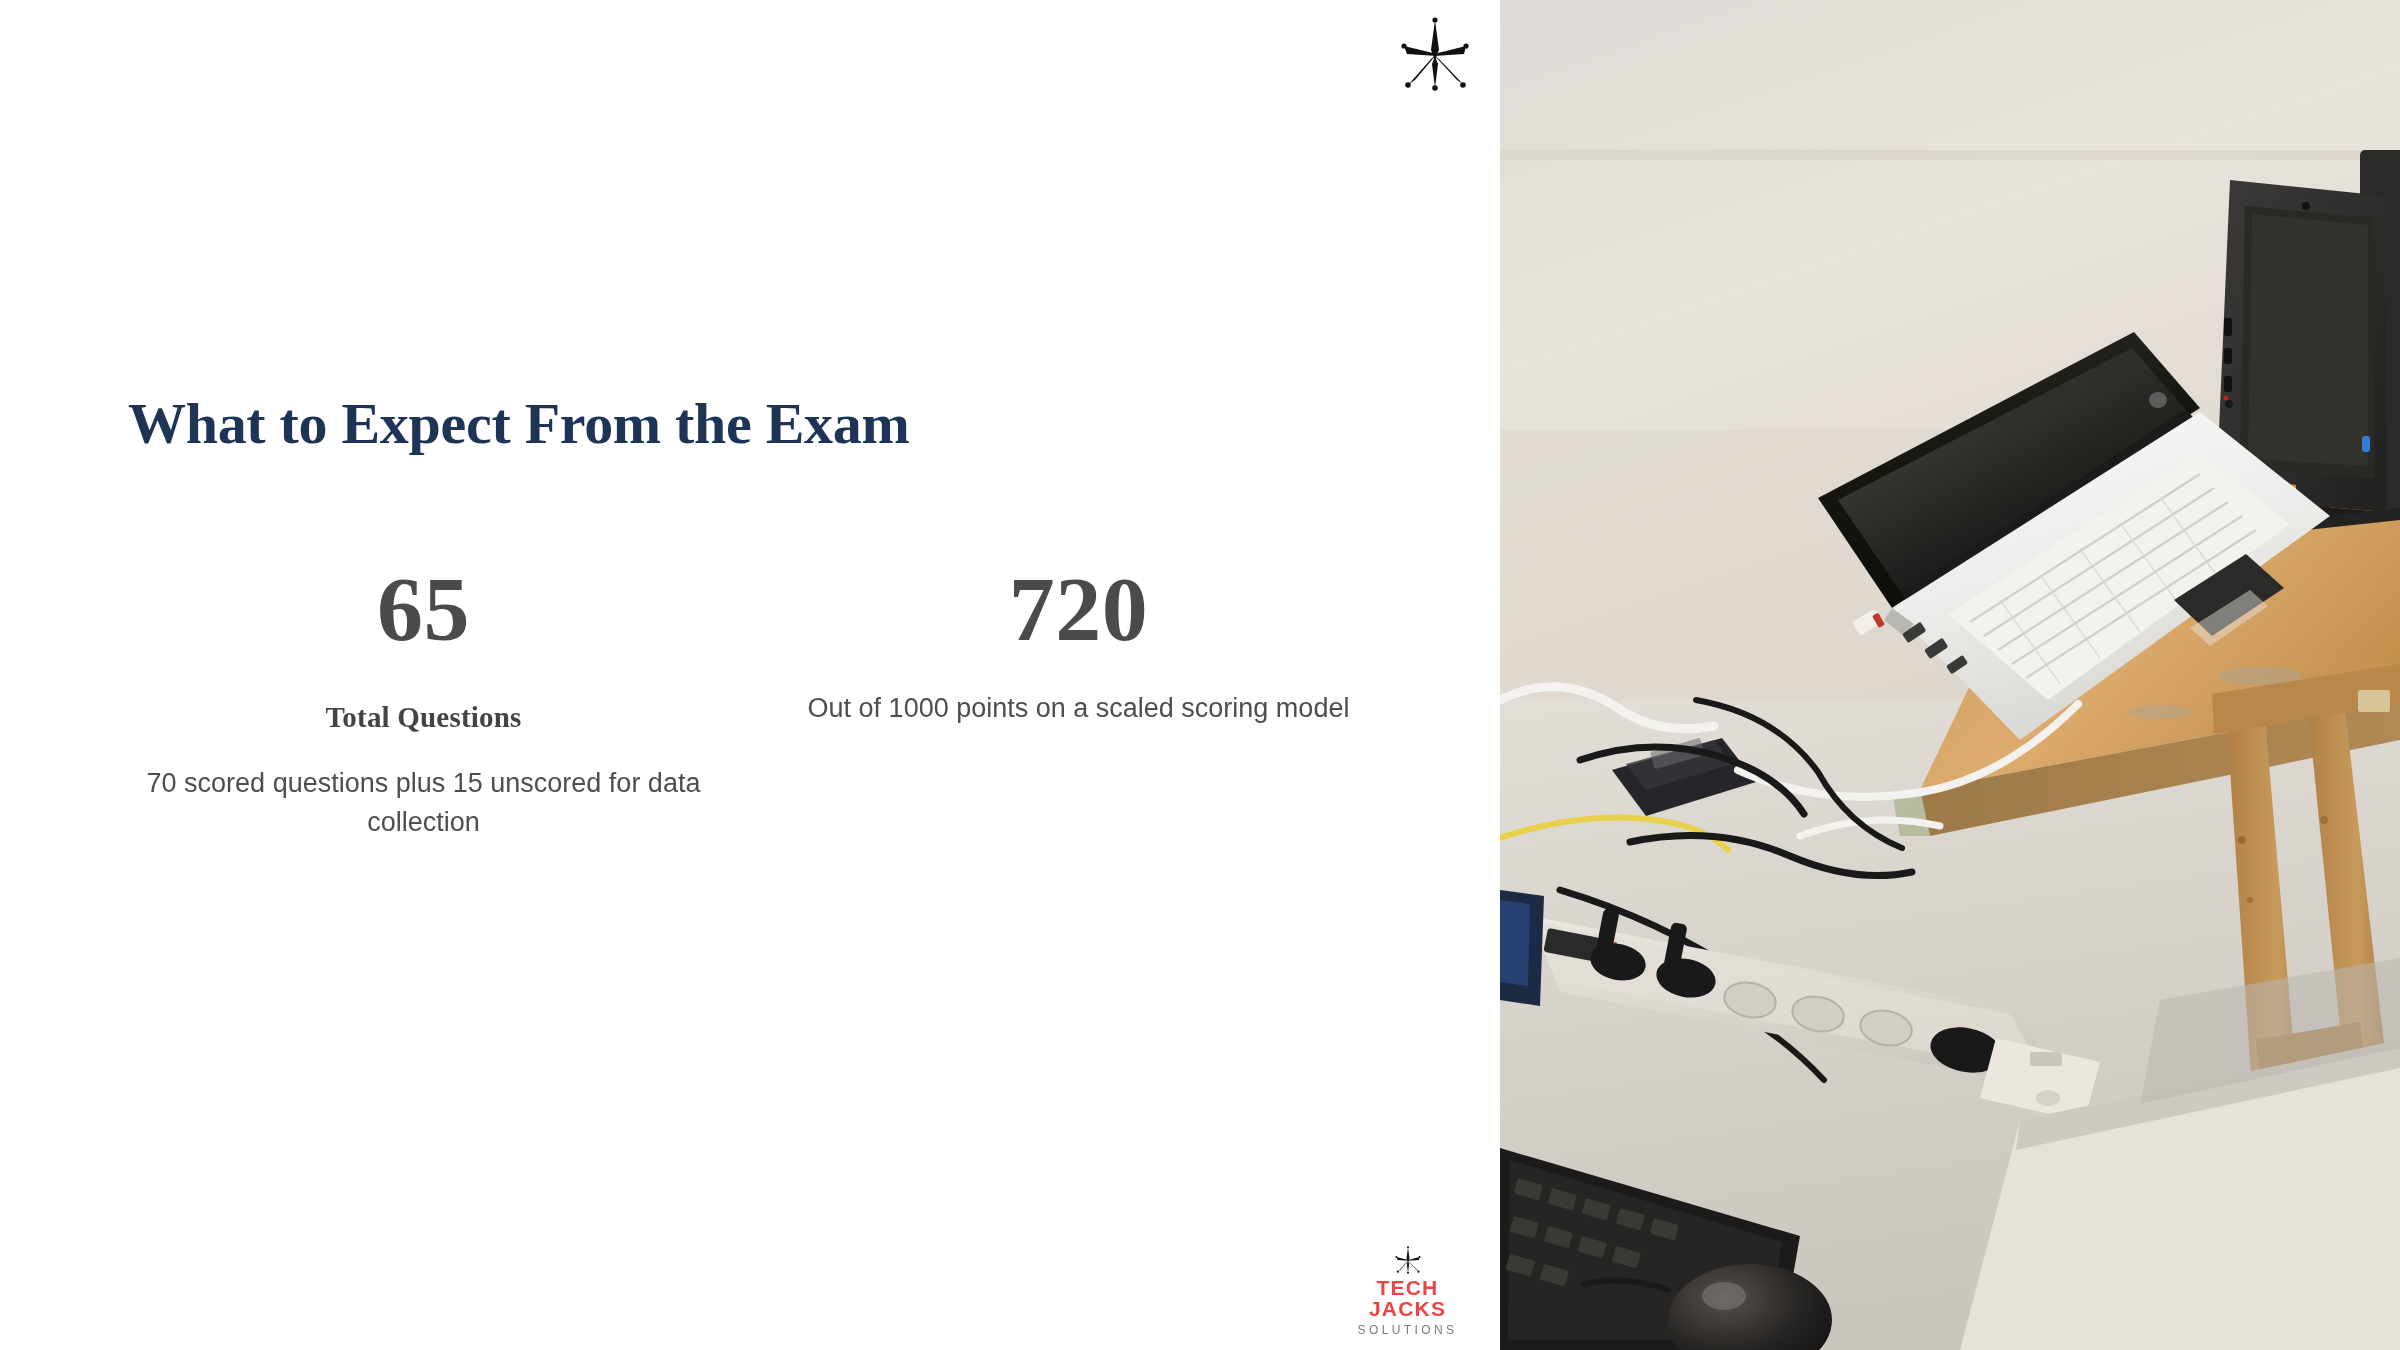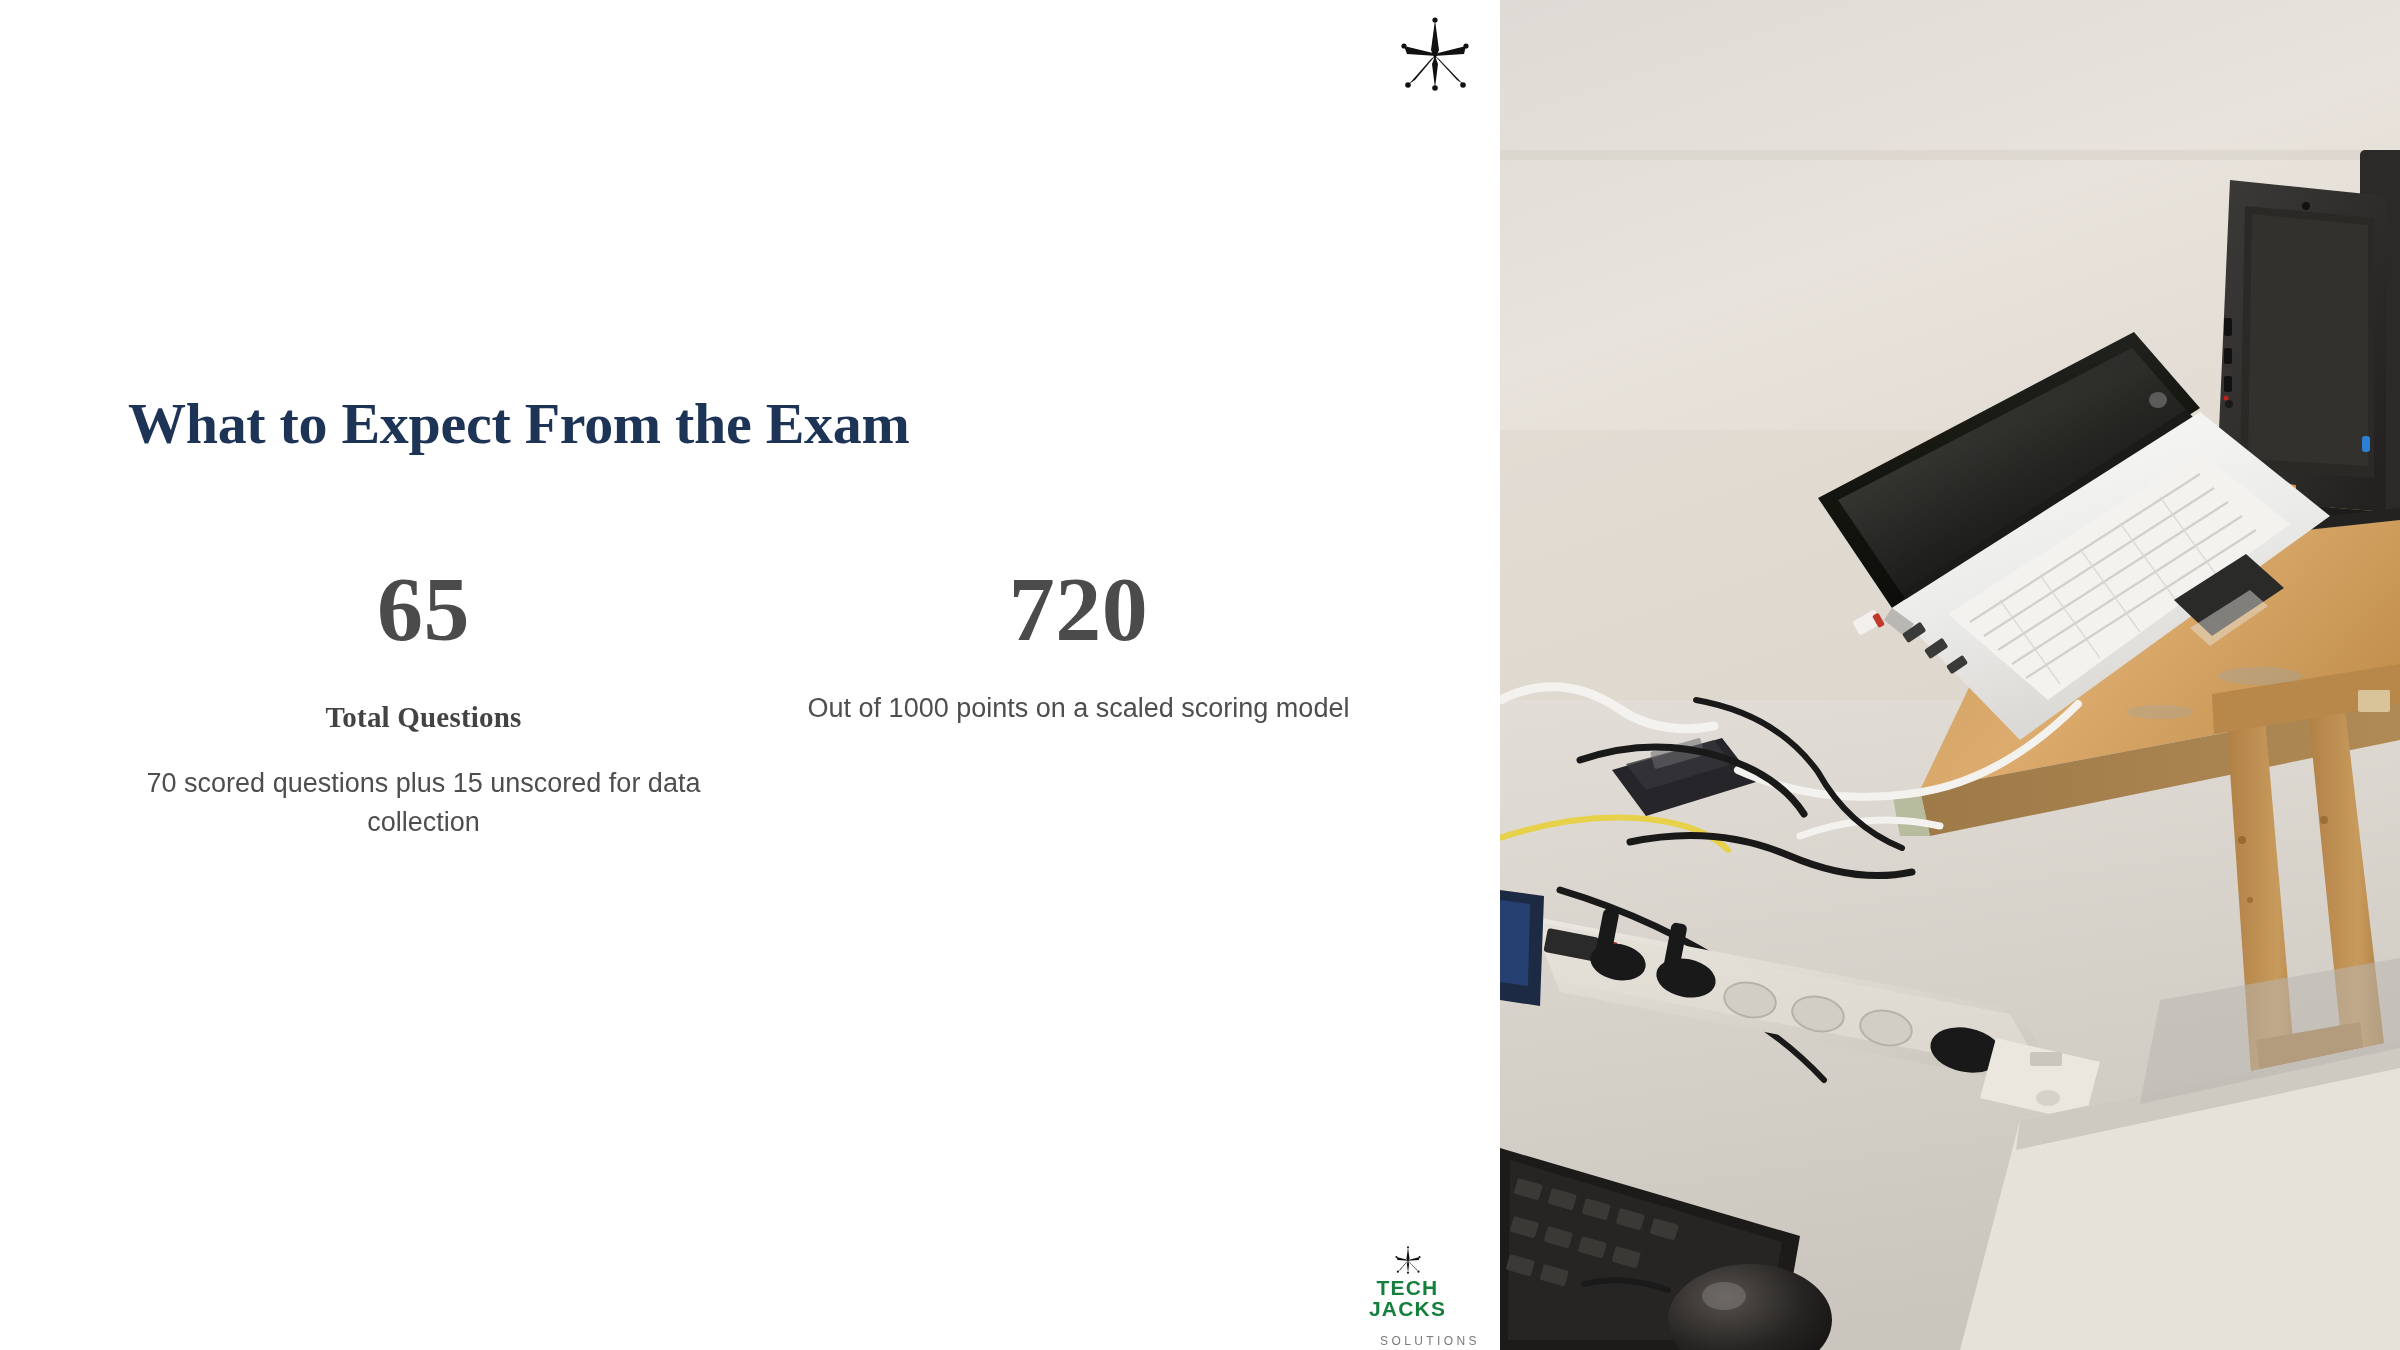--- a/index.html
+++ b/index.html
@@ -83,33 +83,32 @@
     position:absolute;
     left:1335px; top:1245px;
     width:145px;
     text-align:center;
   }
   .brand-star { width:30px; height:30px; margin:0 auto 2px; display:block; }
   .brand-name {
     font-family:"Liberation Sans", sans-serif;
     font-size:21px;
     font-weight:700;
-    color:#15803d;
+    color:#ef4444;
     letter-spacing:1.2px;
     line-height:1;
   }
   .brand-sub {
     font-family:"Liberation Sans", sans-serif;
     font-size:12px;
     font-weight:400;
     color:#7a7a7a;
     letter-spacing:3.4px;
-    margin-top:16px;
+    margin-top:5px;
     line-height:1;
-    text-align:right;
   }
 
   
   .photo-panel {
     position:relative;
     flex:0 0 900px;
     width:900px; height:1350px;
     overflow:hidden;
     background:#cfc9c2;
   }

